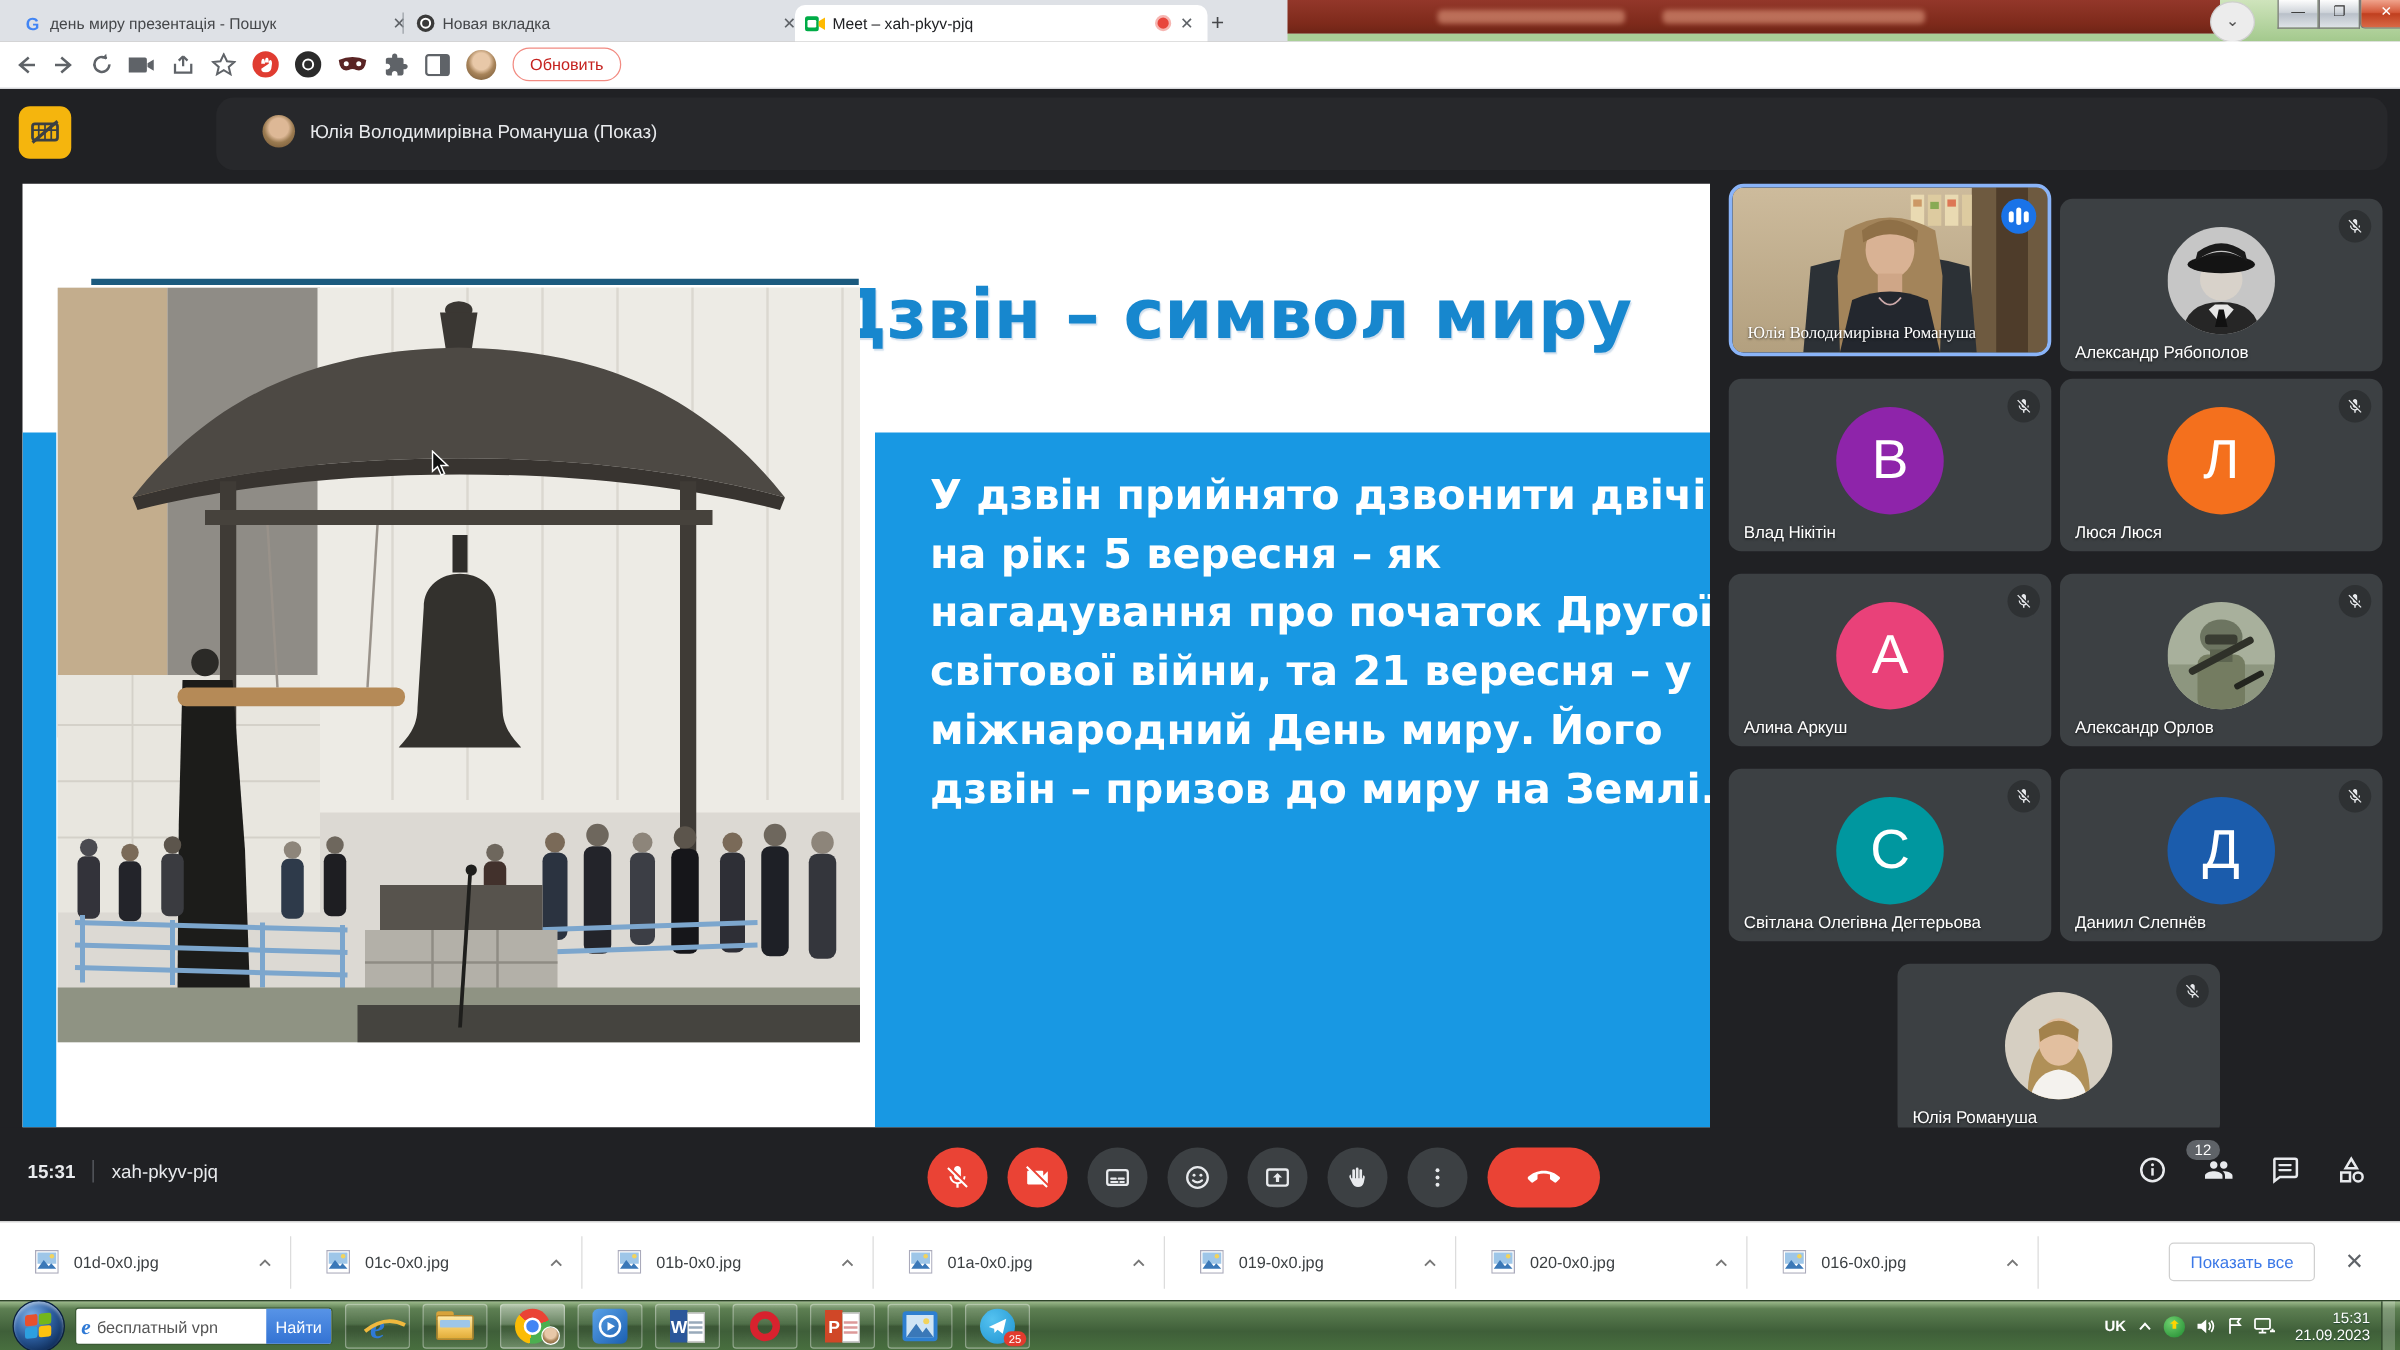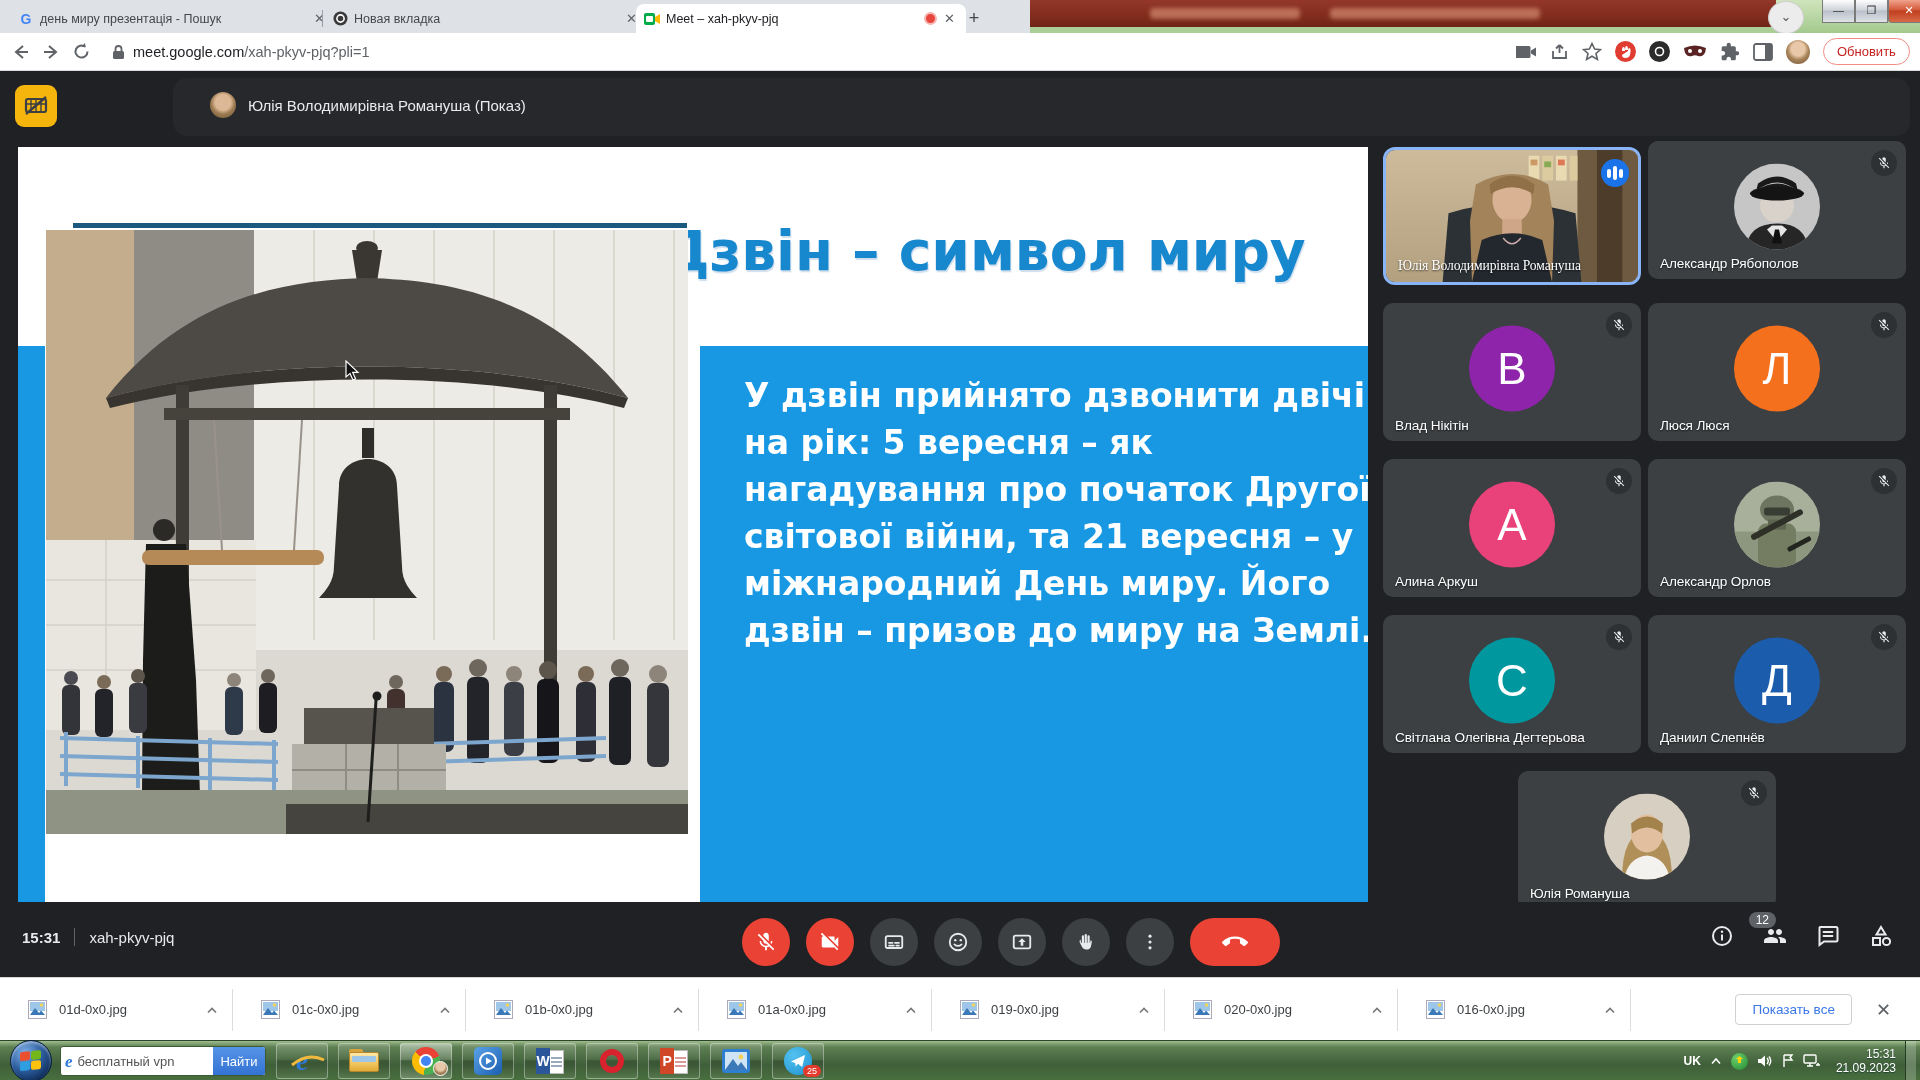--- a/index.html
+++ b/index.html
@@ -203,27 +203,20 @@
       <svg width="20" height="20">
           <path d="M8 4 L15 10 L8 16 M15 10 H3" stroke="#5f6368" stroke-width="2" fill="none"></path>
         </svg>
     </span>
     <span class="nav-ico">
       <svg width="19" height="19">
           <path d="M15.5 9.5 A6 6 0 1 1 13.2 4.8" stroke="#5f6368" stroke-width="2" fill="none"></path>
           <path d="M13 1 L13.5 5.2 L9.4 4.6 Z" fill="#5f6368"></path>
         </svg>
     </span>
-    <div class="omnibox">
-      <svg width="13" height="16">
-          <rect x="1" y="7" width="11" height="8" rx="1.5" fill="#5f6368"></rect>
-          <path d="M3.5 7 V5 a3 3 0 0 1 6 0 V7" stroke="#5f6368" stroke-width="1.8" fill="none"></path>
-        </svg>
-      <span class="url"><b style="font-weight:normal;">meet.google.com</b><span class="path">/xah-pkyv-pjq?pli=1</span></span>
-    </div>
     <div class="tool-right">
       <svg width="22" height="16">
           <path d="M1 2 h13 a1.5 1.5 0 0 1 1.5 1.5 V12.5 A1.5 1.5 0 0 1 14 14 H1 Z M16 6.5 L21 3.5 V12.5 L16 9.5 Z" fill="#5f6368"></path>
         </svg>
       <svg width="19" height="18">
           <path d="M3 8 V15 H16 V8" stroke="#5f6368" stroke-width="1.8" fill="none"></path>
           <path d="M9.5 10 V2 M9.5 2 L6 5.5 M9.5 2 L13 5.5" stroke="#5f6368" stroke-width="1.8" fill="none"></path>
         </svg>
       <svg width="20" height="19">
           <path d="M10 1.5 L12.6 7 L18.5 7.6 L14 11.5 L15.4 17.4 L10 14.2 L4.6 17.4 L6 11.5 L1.5 7.6 L7.4 7 Z" stroke="#5f6368" stroke-width="1.6" fill="none"></path>
@@ -407,21 +400,21 @@
       <path d="M120,92 Q129,104 138,92" stroke="#caa" stroke-width="1.5" fill="none"></path>
     </svg>
     <span class="speak-chip">
         <i style="height:9px"></i>
         <i style="height:14px"></i>
         <i style="height:9px"></i>
       </span>
     <div class="tname">Юлія Володимирівна Романуша</div>
   </div>
 
-  <div class="abs tile" style="left:1648px;top:141px;">
+  <div class="abs tile" style="left:1648px;top:159px;">
     <span class="photo-avatar">
       <svg width="86" height="86">
           <rect width="86" height="86" fill="#c6c6c6"></rect>
         <path d="M12,86 Q14,60 43,60 Q72,60 74,86 Z" fill="#262626"></path>
         <path d="M33,66 L43,78 L53,66 L48,62 h-10 Z" fill="#e6e6e6"></path>
         <path d="M41,66 h4 l3,14 h-10 Z" fill="#111"></path>
         <circle cx="43" cy="42" r="17" fill="#d8d2ca"></circle>
         <path d="M24,26 Q43,14 62,26 L64,34 Q43,26 22,34 Z" fill="#1a1a1a"></path>
         <ellipse cx="43" cy="30" rx="27" ry="7" fill="#141414"></ellipse>
         <path d="M22,28 Q43,10 64,28 L62,20 Q43,6 24,20 Z" fill="#1a1a1a"></path>

